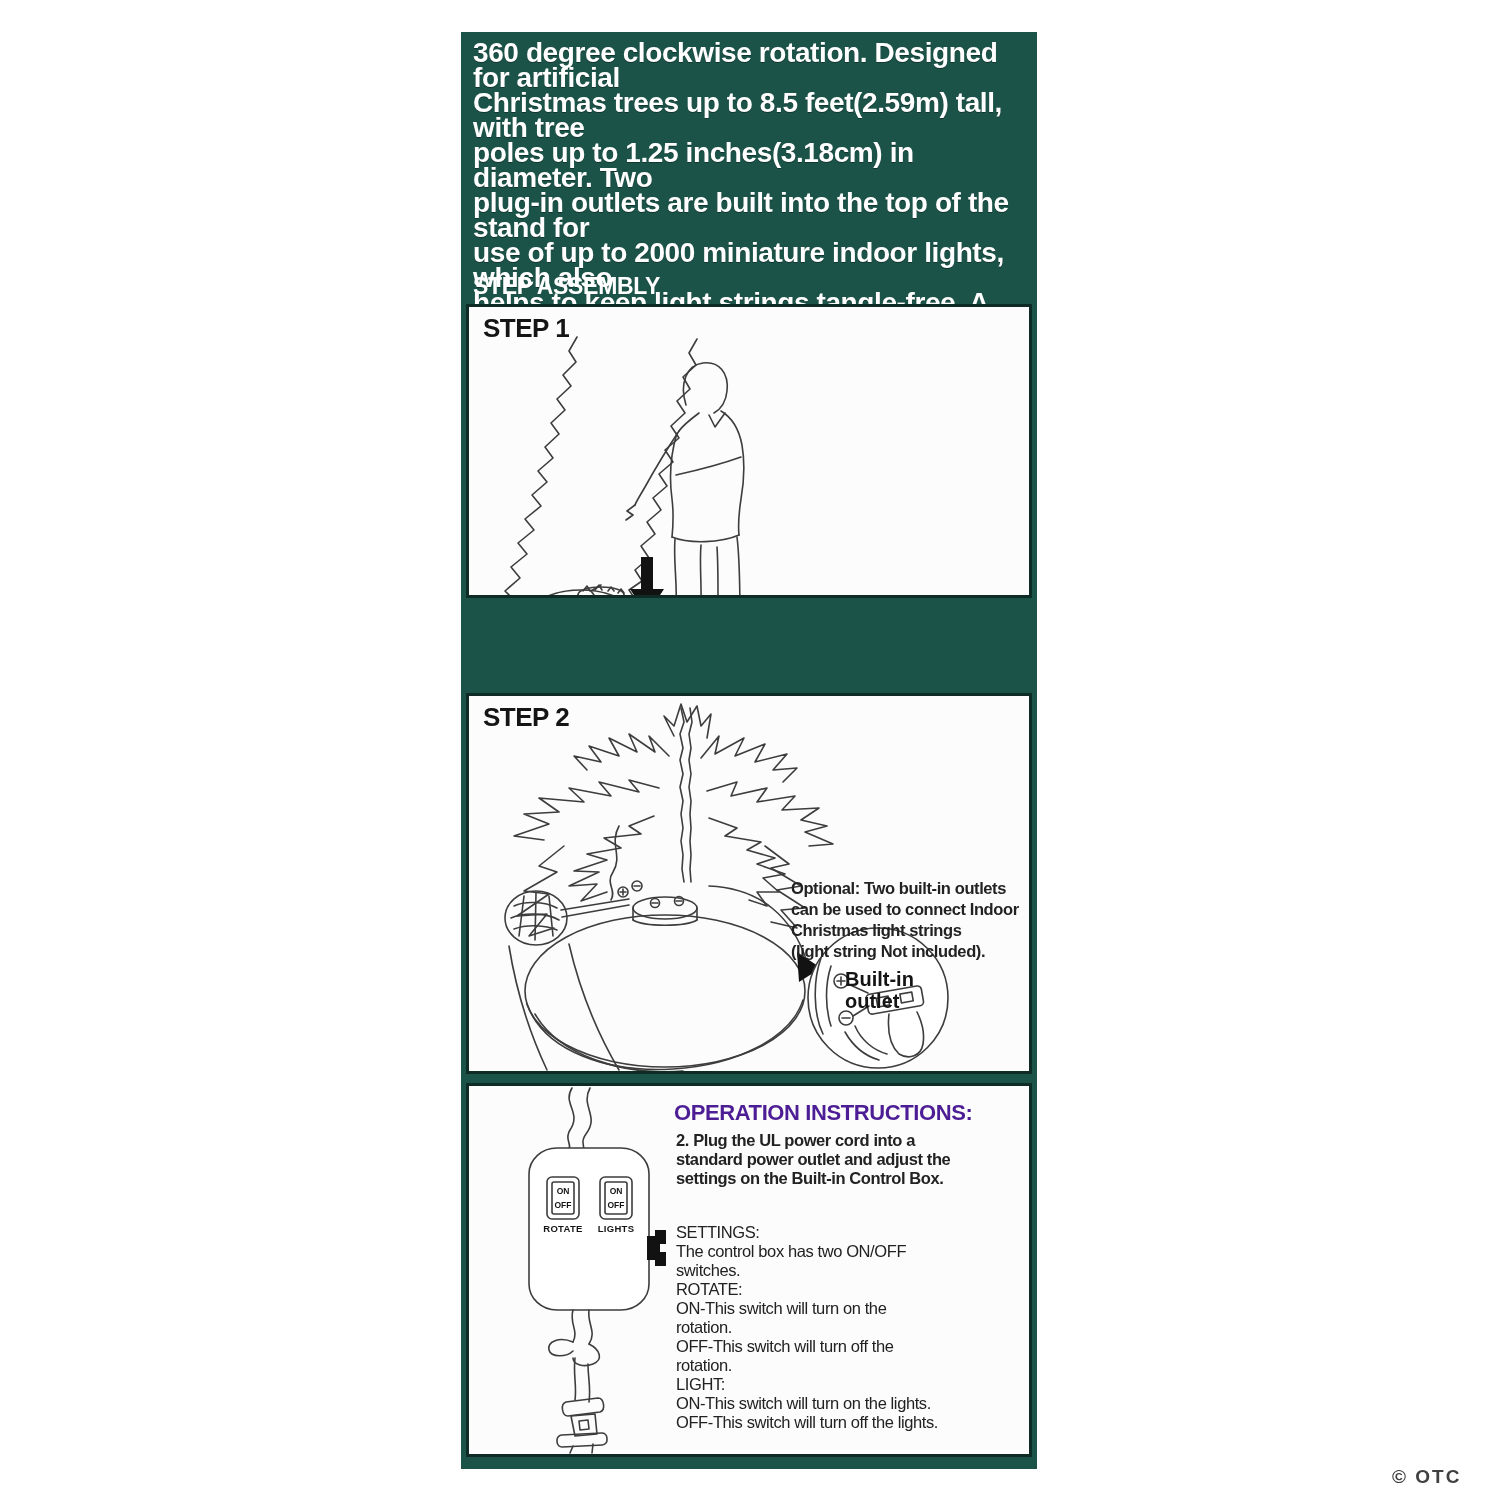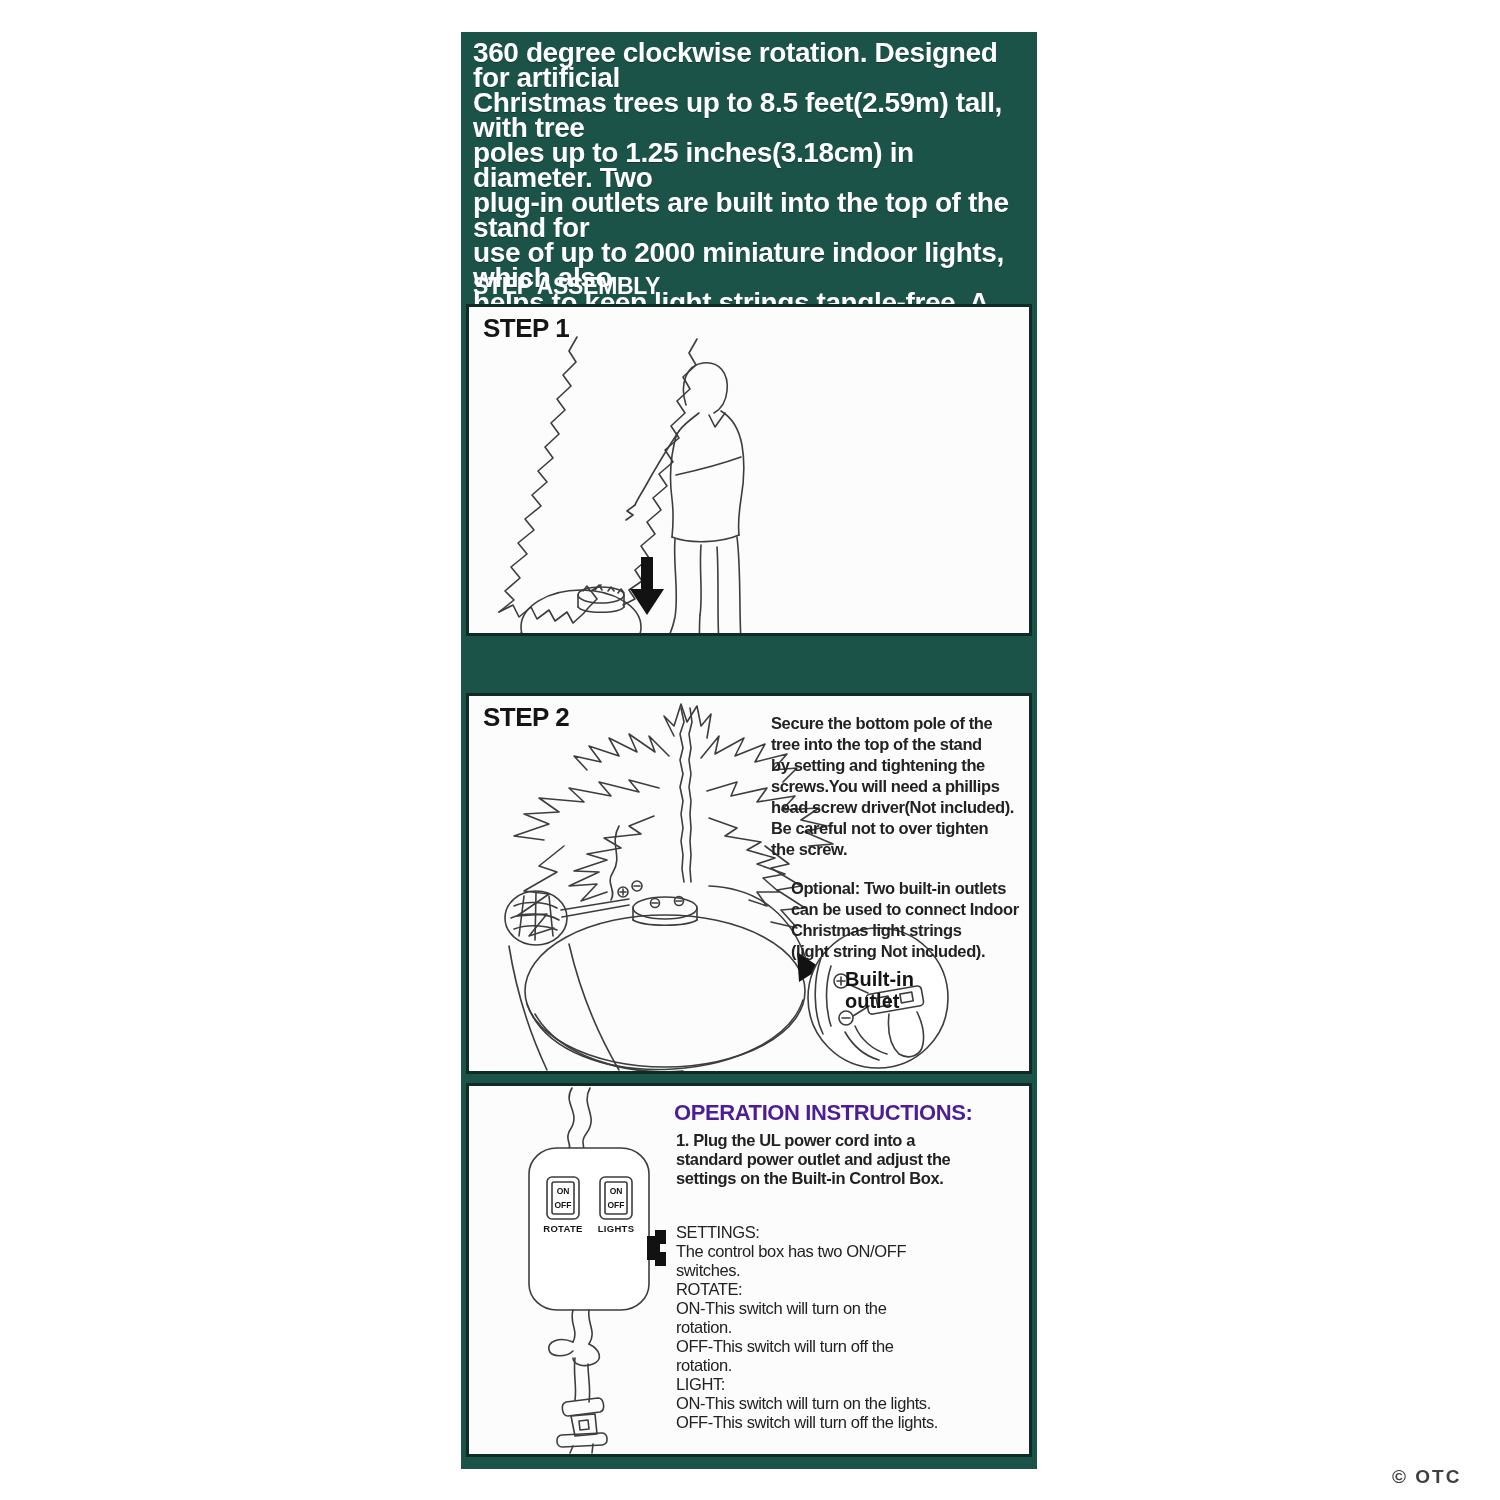--- a/index.html
+++ b/index.html
@@ -7,21 +7,21 @@
         font-family:"Liberation Sans",sans-serif;}
   
   #sheet{position:absolute;left:461px;top:32px;width:576px;height:1437px;background:#1B5349;}
   .intro{position:absolute;left:12px;top:8px;width:556px;color:#ffffff;font-weight:bold;
          font-size:28px;line-height:25px;letter-spacing:-0.4px;white-space:pre-line;
          text-shadow:0 1px 0 rgba(0,0,0,.35);}
   .easy{position:absolute;left:12px;top:241px;color:#ffffff;font-weight:bold;font-size:23px;
         letter-spacing:-0.3px;}
   .panel{position:absolute;left:5px;width:566px;background:#fcfcfc;border:3px solid #0E2B25;
          box-sizing:border-box;overflow:hidden;}
-  #panel1{top:272px;height:332px;}
+  #panel1{top:272px;height:294px;}
   #panel2{top:661px;height:381px;}
   #panel3{top:1051px;height:374px;}
   .step-title{position:absolute;left:14px;top:6px;color:#151515;font-weight:bold;font-size:26px;
               letter-spacing:-0.5px;}
   .step-text{position:absolute;left:302px;top:16px;width:256px;color:#222222;font-weight:bold;
              font-size:16.5px;line-height:21px;letter-spacing:-0.4px;white-space:pre-line;}
   #panel2 .step-text{top:17px;}
   .optional-text{position:absolute;left:302px;top:182px;width:256px;color:#222222;font-weight:bold;
              font-size:16.5px;line-height:21px;letter-spacing:-0.4px;white-space:pre-line;margin-left:20px;}
   .op-title{position:absolute;left:205px;top:14px;color:#4c1d95;font-weight:bold;font-size:22px;
@@ -164,27 +164,20 @@
             <rect x="408" y="299" width="12" height="9" stroke-width="1.3"></rect>
             <rect x="432" y="299" width="12" height="9" stroke-width="1.3"></rect>
           </g>
           <path d="M420,318 C418,336 422,350 430,358 C440,364 452,360 454,348 C456,336 452,324 448,316"></path>
           <path d="M386,330 C392,344 404,354 418,358 M376,336 C384,350 396,360 410,364"></path>
           <text class="callout-label" x="376" y="290">Built-in</text>
           <text class="callout-label" x="376" y="312">outlet</text>
         </g>
       </svg>
       <div class="step-title">STEP 2</div>
-      <div class="step-text">Secure the bottom pole of the
-tree into the top of the stand
-by setting and tightening the
-screws.You will need a phillips
-head screw driver(Not included).
-Be careful not to over tighten
-the screw.</div>
       <div class="optional-text">Optional: Two built-in outlets
 can be used to connect Indoor
 Christmas light strings
 (light string Not included).</div>
     </div>
 
     <div class="panel" id="panel3">
       <svg class="art" width="560" height="368" viewBox="0 0 560 368">
 
         <path d="M103,2 C93,18 113,26 101,44 C95,53 103,58 100,63"></path>
@@ -215,21 +208,21 @@
           <path d="M120,258 C132,264 134,274 124,278 C114,282 104,278 104,272"></path>
           <path d="M106,272 C104,288 108,300 106,314 M119,278 C119,292 122,302 120,316"></path>
           <path d="M97,316 L129,312 C135,312 137,324 131,326 L99,330 C93,330 91,318 97,316 Z"></path>
           <path d="M102,330 L126,328 L128,348 L106,350 Z"></path>
           <path d="M110,335 l9,-1 l1,9 l-9,1 z" stroke-width="1.2"></path>
           <rect x="88" y="348" width="50" height="12" rx="5" transform="rotate(-3 113 354)"></rect>
           <path d="M104,360 L101,367 M124,358 L123,367"></path>
         </g>
       </svg>
       <div class="op-title">OPERATION INSTRUCTIONS:</div>
-      <div class="op-para">1. Plug the UL power cord into a
+      <div class="op-para">2. Plug the UL power cord into a
 standard power outlet and adjust the
 settings on the Built-in Control Box.</div>
       <div class="op-settings">SETTINGS:
 The control box has two ON/OFF
 switches.
 ROTATE:
 ON-This switch will turn on the
 rotation.
 OFF-This switch will turn off the
 rotation.

